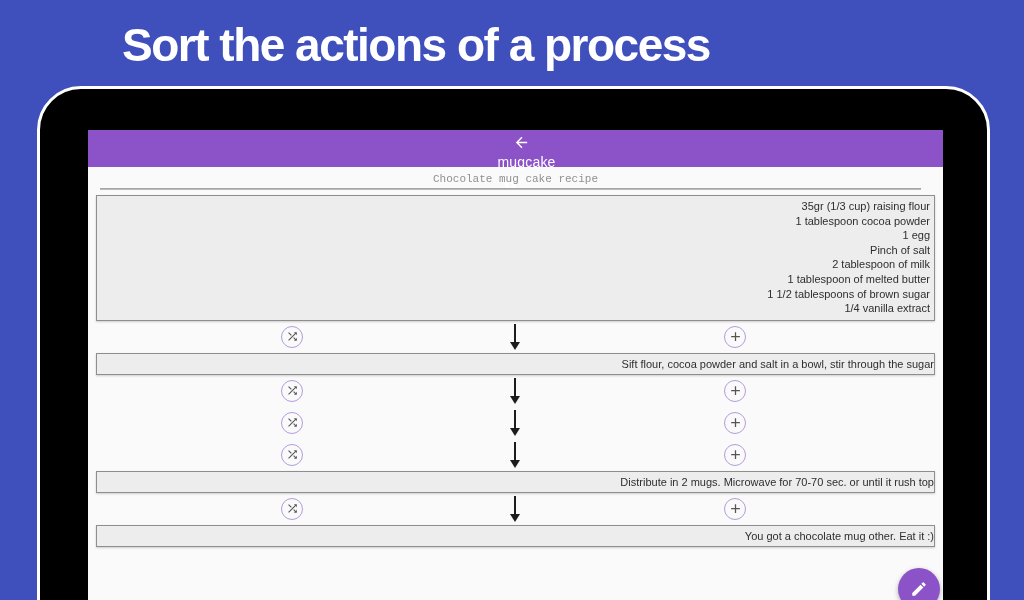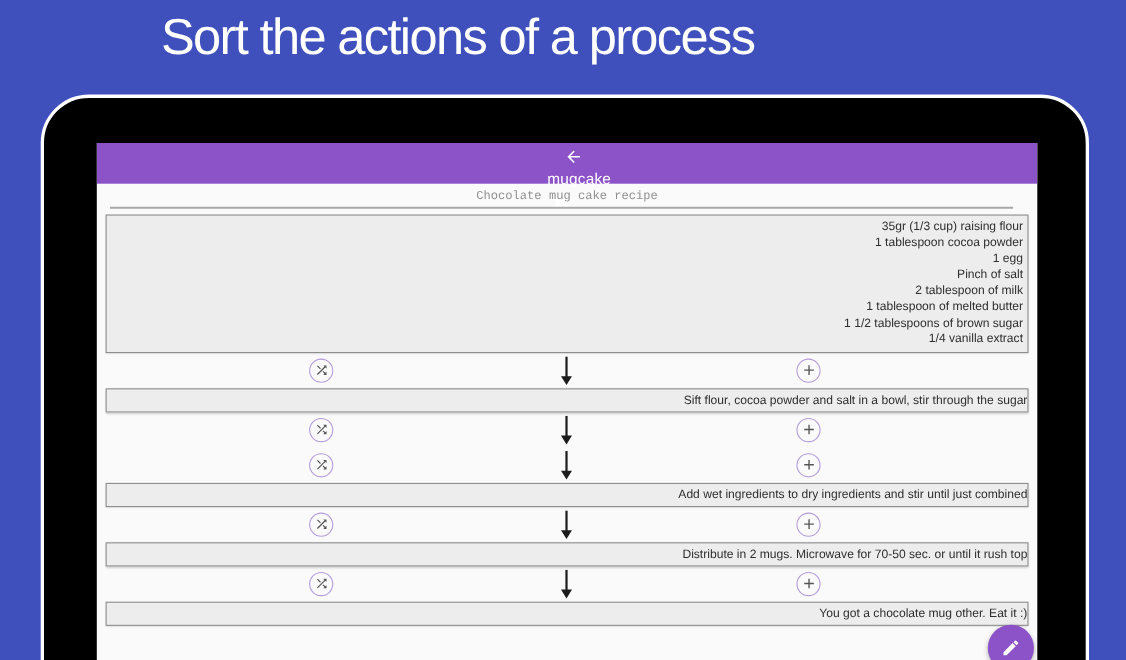--- a/index.html
+++ b/index.html
@@ -12,23 +12,23 @@
     --screen-bg:#FAFAFA;
   }
   *{margin:0;padding:0;box-sizing:border-box;}
   html,body{width:1024px;height:600px;overflow:hidden;}
   body{
     background:var(--background);
     font-family:"Liberation Sans","DejaVu Sans",sans-serif;
     position:relative;
   }
   .page-title{
-    position:absolute;top:6px;left:0;width:832px;
+    position:absolute;top:18px;left:0;width:832px;
     text-align:center;color:#FFFFFF;
-    font-size:46px;font-weight:400;letter-spacing:-1.5px;
+    font-size:46px;font-weight:700;letter-spacing:-1.5px;
   }
   .tablet{
     position:absolute;left:37px;top:86px;width:953px;height:580px;
     background:#000000;border:3px solid #FFFFFF;border-radius:44px;
   }
   .screen{
     position:absolute;left:48px;top:41px;width:855px;height:525px;
     background:var(--screen-bg);overflow:hidden;
   }
   
@@ -196,38 +196,37 @@
           </button>
         <span class="down-arrow"><svg width="14" height="27">
               <use href="#i-arrow-down"></use>
             </svg></span>
         <button class="circle-btn pos-right">
             <svg width="15" height="15">
               <use href="#i-plus"></use>
             </svg>
           </button>
       </div>
-      <div class="box step">Add wet ingredients to dry ingredients and stir until just combined</div>
-
-      <div class="connector">
-        <button class="circle-btn pos-left">
-            <svg width="13" height="13">
-              <use href="#i-shuffle"></use>
-            </svg>
-          </button>
-        <span class="down-arrow"><svg width="14" height="27">
-              <use href="#i-arrow-down"></use>
-            </svg></span>
-        <button class="circle-btn pos-right">
-            <svg width="15" height="15">
-              <use href="#i-plus"></use>
-            </svg>
-          </button>
-      </div>
-      <div class="box step">Distribute in 2 mugs. Microwave for 70-50 sec. or until it rush top</div>
+
+      <div class="connector">
+        <button class="circle-btn pos-left">
+            <svg width="13" height="13">
+              <use href="#i-shuffle"></use>
+            </svg>
+          </button>
+        <span class="down-arrow"><svg width="14" height="27">
+              <use href="#i-arrow-down"></use>
+            </svg></span>
+        <button class="circle-btn pos-right">
+            <svg width="15" height="15">
+              <use href="#i-plus"></use>
+            </svg>
+          </button>
+      </div>
+      <div class="box step">Distribute in 2 mugs. Microwave for 70-70 sec. or until it rush top</div>
 
       <div class="connector">
         <button class="circle-btn pos-left">
             <svg width="13" height="13">
               <use href="#i-shuffle"></use>
             </svg>
           </button>
         <span class="down-arrow"><svg width="14" height="27">
               <use href="#i-arrow-down"></use>
             </svg></span>

